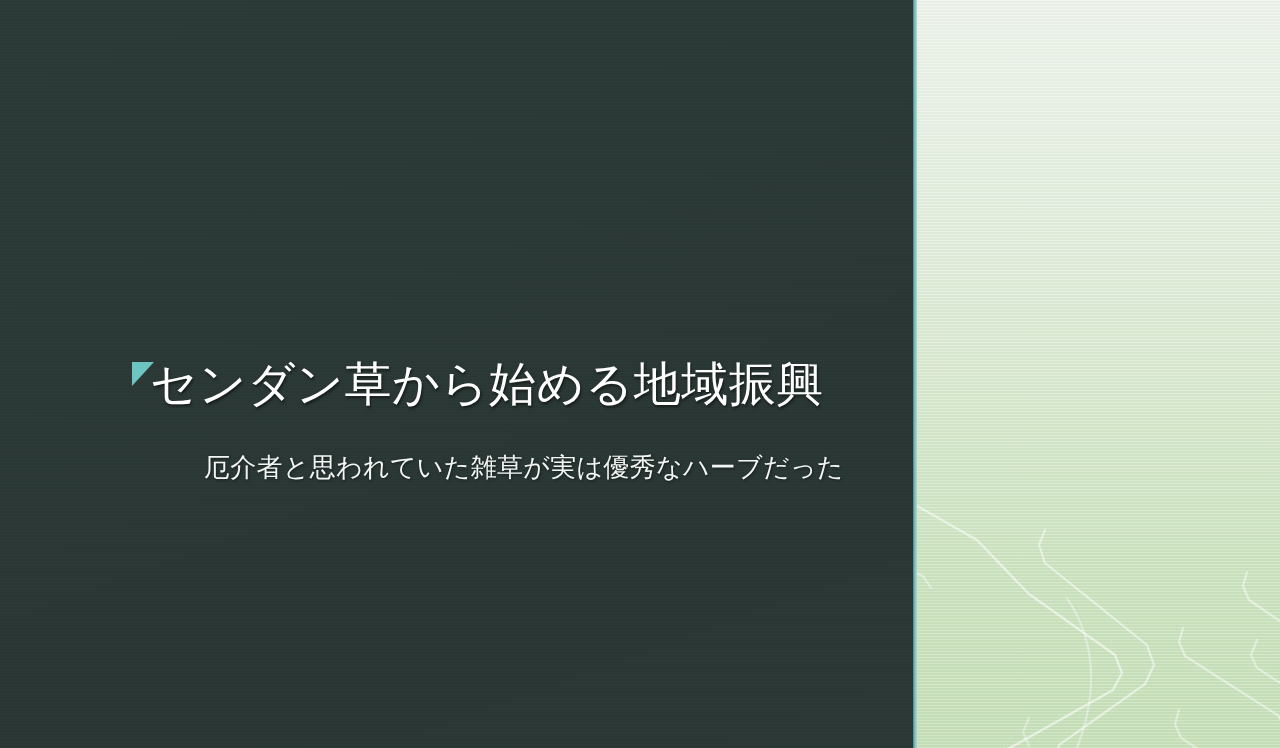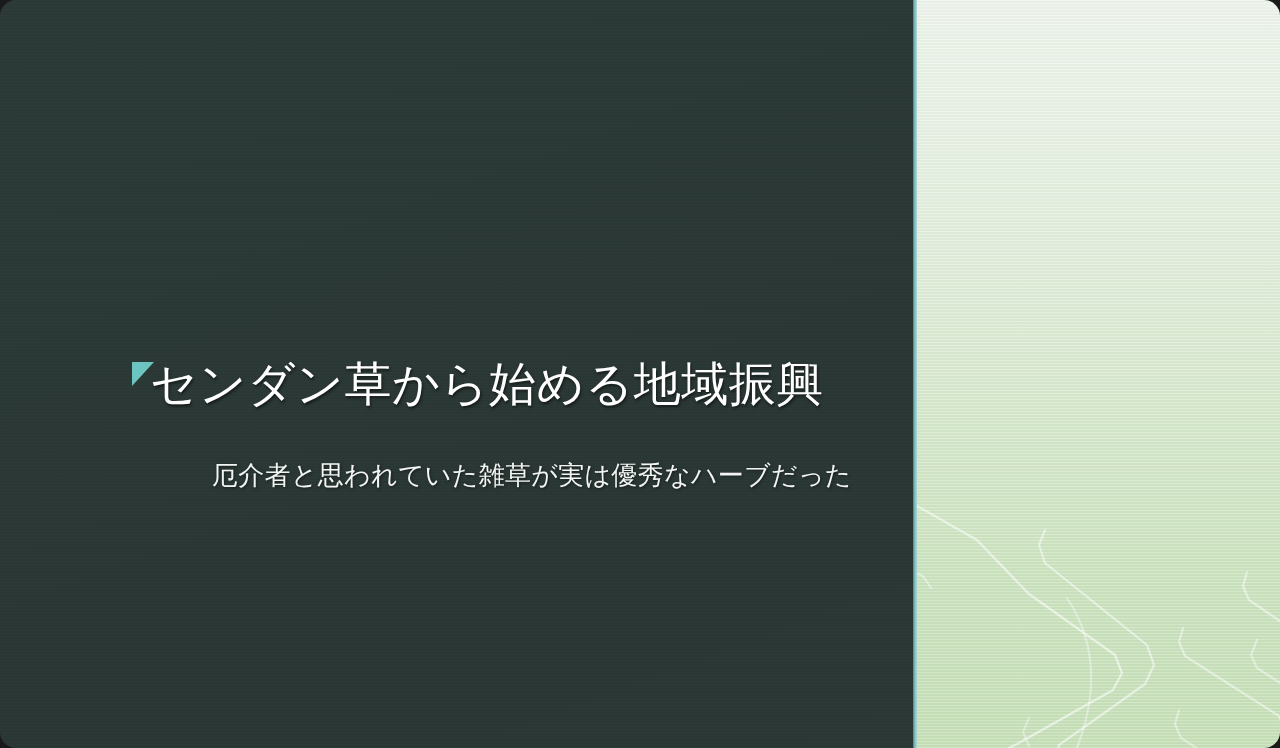--- a/index.html
+++ b/index.html
@@ -6,21 +6,20 @@
     margin: 0;
     padding: 0;
     background: #1a1a1a;
   }
   .slide {
     position: relative;
     width: 1280px;
     height: 748px;
     overflow: hidden;
     font-family: "Liberation Sans", "DejaVu Sans", sans-serif;
-    border-radius: 16px;
   }
 
   
   .left-panel {
     position: absolute;
     left: 0;
     top: 0;
     width: 913px;
     height: 748px;
     background:
@@ -116,21 +115,21 @@
     font-weight: 400;
     color: #ffffff;
     letter-spacing: 0.5px;
     white-space: nowrap;
     text-shadow: 1px 2px 3px rgba(0,0,0,0.55);
   }
   .slide-subtitle {
     position: absolute;
     left: 72px;
     top: 94px;
-    margin: 8px;
+    margin: 0;
     font-size: 26px;
     line-height: 1.2;
     font-weight: 400;
     color: #f2f5f3;
     letter-spacing: 0.3px;
     white-space: nowrap;
     text-shadow: 1px 1px 3px rgba(0,0,0,0.5);
   }
 </style>
 </head>

